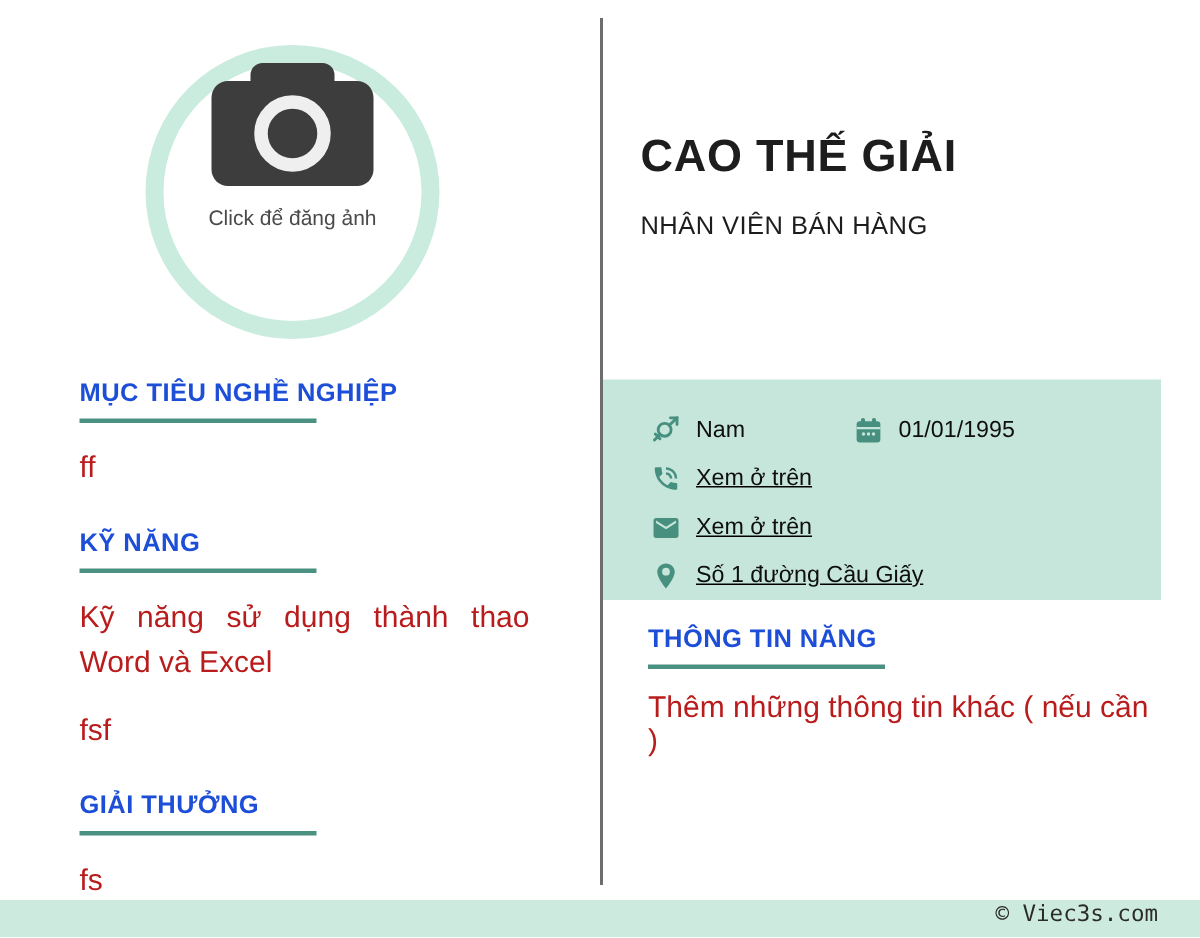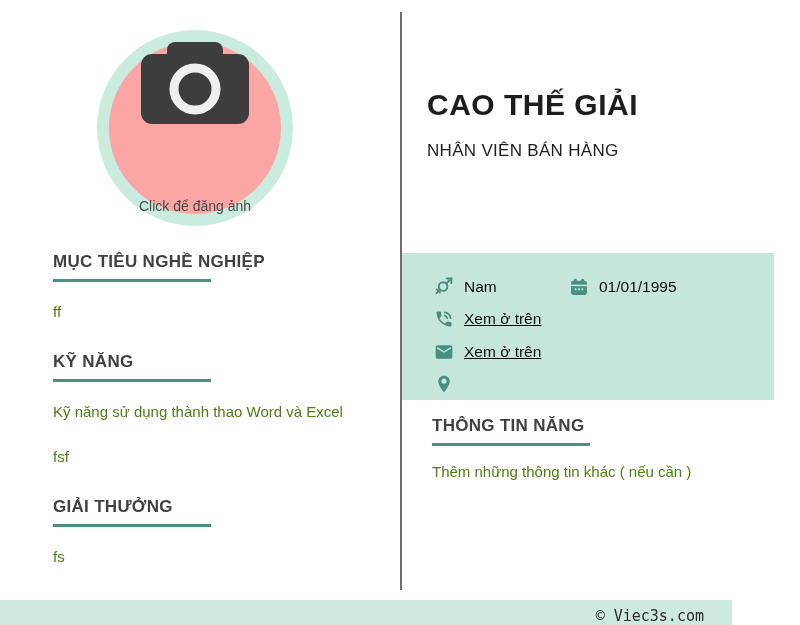--- a/index.html
+++ b/index.html
@@ -5,50 +5,50 @@
   html,body{margin:0;padding:0;}
   body{font-family:"Liberation Sans", sans-serif;background:#ffffff;}
   .page{position:relative;width:800px;height:625px;background:#ffffff;overflow:hidden;}
 
   
   .divider{position:absolute;left:400px;top:12px;width:2px;height:578px;background:#6d6d6d;}
 
   
   .photo{position:absolute;left:97px;top:30px;width:196px;height:196px;border-radius:50%;
          background:#c9ecdf;display:flex;align-items:center;justify-content:center;cursor:pointer;}
-  .photo-inner{width:172px;height:172px;border-radius:50%;background:#fca5a5;
-         display:flex;flex-direction:column;align-items:center;justify-content:space-between;}
+  .photo-inner{width:172px;height:172px;border-radius:50%;background:#ffffff;
+         display:flex;flex-direction:column;align-items:center;justify-content:flex-start;}
   .photo-label{font-size:14px;color:#4a4a4a;margin-top:2px;}
 
   
   .left-col{position:absolute;left:53px;top:252px;width:300px;}
-  .section-h{margin:0;font-size:17px;font-weight:bold;color:#404040;letter-spacing:.3px;}
+  .section-h{margin:0;font-size:17px;font-weight:bold;color:#1d4ed8;letter-spacing:.3px;}
   .underline{width:158px;height:3px;background:#4a9182;margin-top:7px;}
-  .para{margin:0;font-size:15px;color:#4d7c0f;line-height:22px;}
+  .para{margin:0;font-size:20px;color:#b91c1c;line-height:22px;}
   .mt20{margin-top:19px;} .mt28{margin-top:29px;} .mt16{margin-top:15px;}
   .justify{text-align:justify;line-height:30px;width:300px;}
 
   
   .name{position:absolute;left:427px;top:88px;margin:0;font-size:30px;font-weight:bold;color:#1d1d1d;letter-spacing:.5px;}
   .job{position:absolute;left:427px;top:141px;margin:0;font-size:17px;color:#1d1d1d;letter-spacing:.3px;}
 
   .info-box{position:absolute;left:402px;top:253px;width:372px;height:147px;background:#c7e6db;
             box-sizing:border-box;padding:18px 0 0 31px;display:flex;flex-direction:column;}
   .info-row{display:flex;align-items:center;height:34px;}
   .info-cell{display:flex;align-items:center;width:135px;}
   .info-cell.wide{width:auto;text-decoration:underline;}
   .icon{display:flex;align-items:center;justify-content:center;width:22px;margin-right:9px;flex:none;}
   .info-text{font-size:15.5px;color:#0e0e0e;}
   .cell2{display:flex;align-items:center;margin-left:0px;}
 
   .extra{position:absolute;left:432px;top:416px;width:340px;}
 
   
-  .footer{position:absolute;left:0;top:600px;width:732px;height:25px;background:#cdeade;
-          box-sizing:border-box;display:flex;align-items:flex-end;justify-content:flex-end;
+  .footer{position:absolute;left:0;top:600px;width:800px;height:25px;background:#cdeade;
+          box-sizing:border-box;display:flex;align-items:flex-start;justify-content:flex-end;
           padding-right:28px;font-family:"DejaVu Sans Mono", monospace;font-size:15px;color:#2b2b2b;}
 </style>
 </head>
 <body>
 
 <div class="page">
 
   <div class="divider"></div>
 
   <div class="photo">
@@ -136,20 +136,21 @@
       </div>
     </div>
 
     <div class="info-row">
       <div class="info-cell wide">
         <span class="icon">
           <svg width="20" height="20" viewBox="0 0 24 24" fill="#47907f">
             <path d="M12 2C8.13 2 5 5.13 5 8.6c0 5.2 7 13.4 7 13.4s7-8.2 7-13.4C19 5.13 15.87 2 12 2zm0 9.6a3.1 3.1 0 1 1 0-6.2 3.1 3.1 0 0 1 0 6.2z"></path>
           </svg>
         </span>
+        <span class="info-text">Số 1 đường Cầu Giấy</span>
       </div>
     </div>
   </div>
 
   <div class="extra">
     <h2 class="section-h">THÔNG TIN NĂNG</h2>
     <div class="underline"></div>
     <p class="para mt16">Thêm những thông tin khác ( nếu cần )</p>
   </div>
 

